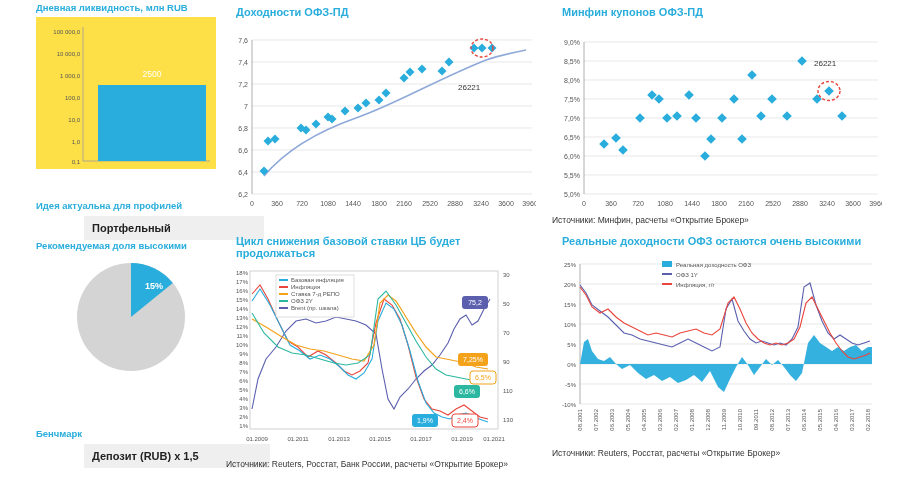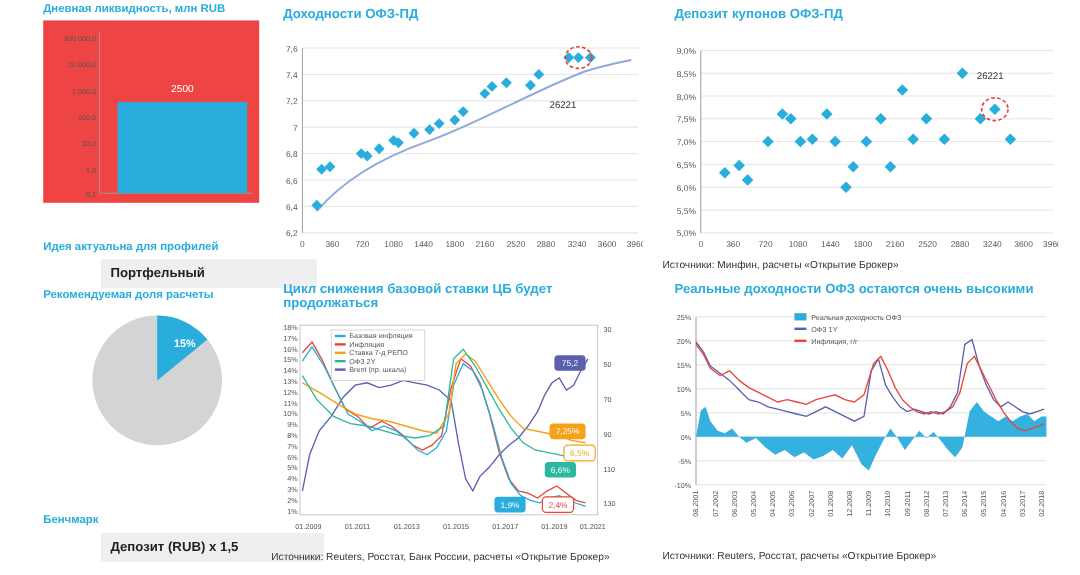--- a/index.html
+++ b/index.html
@@ -17,21 +17,21 @@
   .gridline{stroke:#d9d9d9;stroke-width:.6;}
   .axisline{stroke:#9a9a9a;stroke-width:.8;}
   .lhead{color:#29ADDC;font-size:9.5px;font-weight:bold;}
   .lbox{background:#EFEFEF;font-size:11px;font-weight:bold;color:#222;padding:6px 8px;margin-left:48px;}
 </style>
 </head>
 <body>
 
 <div class="panel" style="left:36px;top:2px;width:176px;">
   <div class="lhead">Дневная ликвидность, млн RUB</div>
-  <div style="margin-top:4px;background:#ef4444;width:180px;height:152px;position:relative;">
+  <div style="margin-top:4px;background:#fde047;width:180px;height:152px;position:relative;">
     <svg width="180" height="152" viewBox="0 0 180 152">
 
       <text class="lbl6" x="44" y="17" text-anchor="end" fill="#fff">100 000,0</text>
       <text class="lbl6" x="44" y="39" text-anchor="end" fill="#fff">10 000,0</text>
       <text class="lbl6" x="44" y="61" text-anchor="end" fill="#fff">1 000,0</text>
       <text class="lbl6" x="44" y="83" text-anchor="end" fill="#fff">100,0</text>
       <text class="lbl6" x="44" y="105" text-anchor="end" fill="#fff">10,0</text>
       <text class="lbl6" x="44" y="127" text-anchor="end" fill="#fff">1,0</text>
       <text class="lbl6" x="44" y="147" text-anchor="end" fill="#fff">0,1</text>
       <line x1="47" y1="10" x2="47" y2="144" stroke="#9d9d9d" stroke-width="0.8"></line>
@@ -41,21 +41,21 @@
     </svg>
   </div>
 </div>
 
 <div class="panel" style="left:36px;top:200px;width:180px;">
   <div class="lhead">Идея актуальна для профилей</div>
   <div class="lbox" style="margin-top:5px;width:164px;">Портфельный</div>
 </div>
 
 <div class="panel" style="left:36px;top:240px;width:190px;">
-  <div class="lhead">Рекомендуемая доля расчеты</div>
+  <div class="lhead">Рекомендуемая доля высокими</div>
   <svg width="190" height="128" viewBox="0 0 190 128" style="margin-top:2px">
     <circle cx="95" cy="64" r="54" fill="#D4D4D4"></circle>
 
     <path d="M95,64 L95,10 A54,54 0 0,1 136.8,30 Z" fill="#29ADDC"></path>
     <text x="118" y="36" text-anchor="middle" font-size="9" font-weight="bold" fill="#ffffff" font-family="Liberation Sans, sans-serif">15%</text>
   </svg>
 </div>
 
 <div class="panel" style="left:36px;top:428px;width:190px;">
   <div class="lhead">Бенчмарк</div>
@@ -168,21 +168,21 @@
           <rect x="-3.2" y="-3.2" width="6.4" height="6.4" transform="rotate(45)"></rect>
         </g>
     </g>
 
     <ellipse cx="256" cy="30" rx="11" ry="9" fill="none" stroke="#E8453C" stroke-width="1.4" stroke-dasharray="3,2"></ellipse>
     <text x="232" y="72" font-size="8" fill="#333" font-family="Liberation Sans, sans-serif">26221</text>
   </svg>
 </div>
 
 <div class="panel" style="left:552px;top:6px;width:330px;">
-  <div class="ttl">Депозит купонов ОФЗ-ПД</div>
+  <div class="ttl">Минфин купонов ОФЗ-ПД</div>
   <svg width="330" height="195" viewBox="0 0 330 195">
     <g>
       <text class="lbl" x="28" y="179" text-anchor="end">5,0%</text>
       <text class="lbl" x="28" y="160" text-anchor="end">5,5%</text>
       <text class="lbl" x="28" y="141" text-anchor="end">6,0%</text>
       <text class="lbl" x="28" y="122" text-anchor="end">6,5%</text>
       <text class="lbl" x="28" y="103" text-anchor="end">7,0%</text>
       <text class="lbl" x="28" y="84" text-anchor="end">7,5%</text>
       <text class="lbl" x="28" y="65" text-anchor="end">8,0%</text>
       <text class="lbl" x="28" y="46" text-anchor="end">8,5%</text>
@@ -435,14 +435,14 @@
       <text class="lbl6" transform="translate(206,162) rotate(-90)" text-anchor="end">09.2011</text>
       <text class="lbl6" transform="translate(222,162) rotate(-90)" text-anchor="end">08.2012</text>
       <text class="lbl6" transform="translate(238,162) rotate(-90)" text-anchor="end">07.2013</text>
       <text class="lbl6" transform="translate(254,162) rotate(-90)" text-anchor="end">06.2014</text>
       <text class="lbl6" transform="translate(270,162) rotate(-90)" text-anchor="end">05.2015</text>
       <text class="lbl6" transform="translate(286,162) rotate(-90)" text-anchor="end">04.2016</text>
       <text class="lbl6" transform="translate(302,162) rotate(-90)" text-anchor="end">03.2017</text>
       <text class="lbl6" transform="translate(318,162) rotate(-90)" text-anchor="end">02.2018</text>
     </g>
   </svg>
-  <div class="src" style="margin-top:11px">Источники: Reuters, Росстат, расчеты «Открытие Брокер»</div>
+  <div class="src" style="margin-top:1px">Источники: Reuters, Росстат, расчеты «Открытие Брокер»</div>
 </div>
 
 </body></html>

